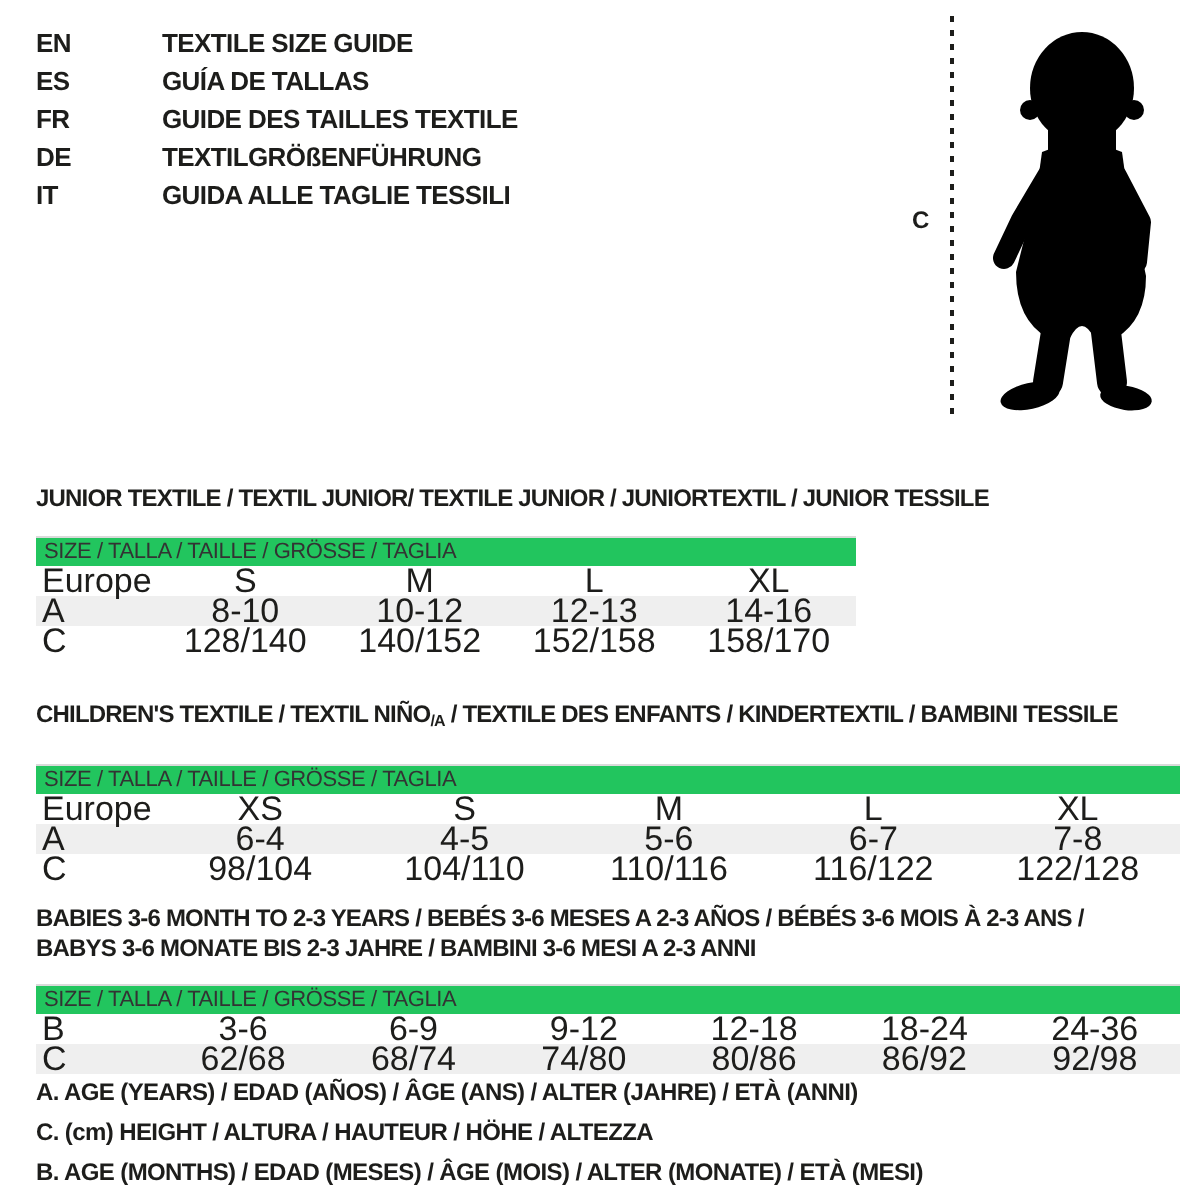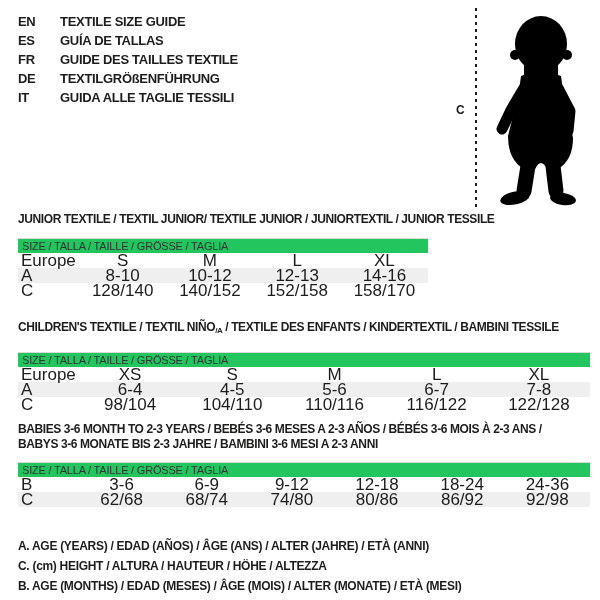--- a/index.html
+++ b/index.html
@@ -7,33 +7,33 @@
     width:600px;height:600px;position:relative;overflow:hidden;
     font-family:"Liberation Sans","DejaVu Sans",sans-serif;
     color:#1d1d1b;
   }
   .abs{position:absolute;}
 
   
   .lang-block{left:18px;top:12px;}
   .lang-row{display:flex;line-height:19px;font-weight:bold;font-size:13px;letter-spacing:-0.3px;}
   .lang-code{width:42px;}
-  .lang-label{white-space:nowrap;}
+  .lang-label{white-space:nowrap;margin-left:21px;}
 
   
   .figure-block{left:444px;top:4px;width:152px;height:212px;}
   .c-label{left:12px;top:99px;font-weight:bold;font-size:12px;}
   .dotline{
     left:31px;top:4px;width:2px;height:202px;
     background:repeating-linear-gradient(to bottom,#1d1d1b 0 3px,transparent 3px 7px);
   }
   .toddler{left:44px;top:6px;width:104px;height:200px;}
 
   
-  .size-section{left:18px;width:572px;}
+  .size-section{left:18px;width:572px;margin-top:30px;}
   .sec-junior{top:212px;}
   .sec-children{top:320px;}
   .sec-babies{top:422px;}
   .sec-title{
     font-weight:bold;font-size:12px;line-height:14px;letter-spacing:-0.4px;
     white-space:nowrap;margin:0;
   }
   .sec-babies .sec-title{white-space:normal;line-height:15px;}
   .subscript{font-size:8px;vertical-align:-2px;}
   .tbl-wrap{width:100%;}

